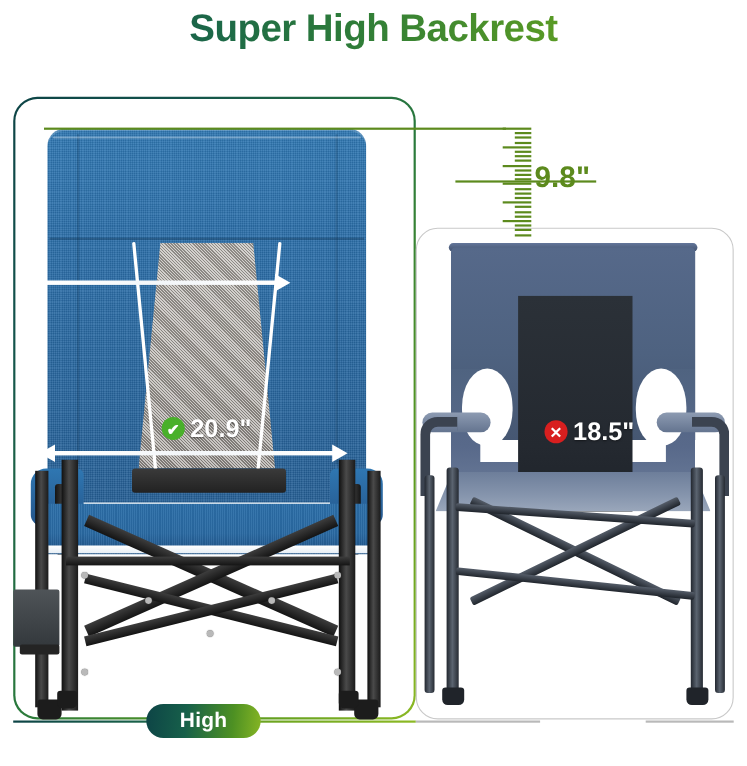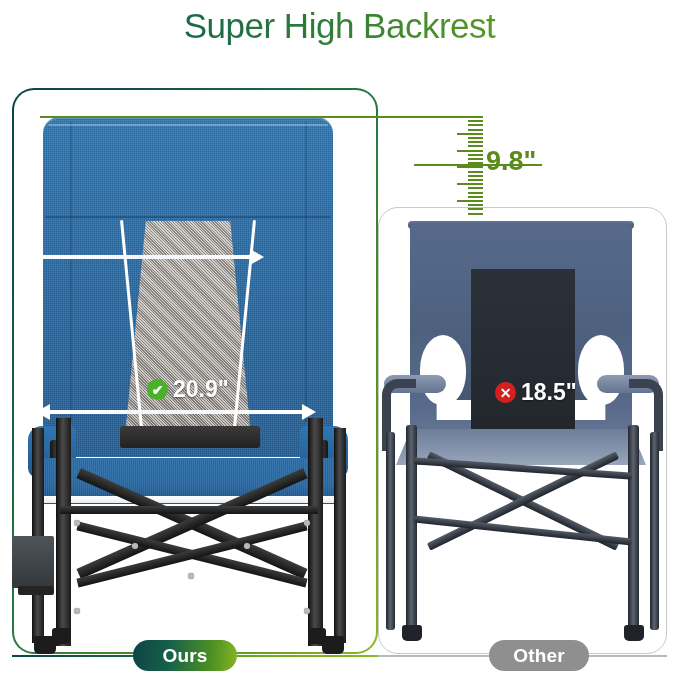--- a/index.html
+++ b/index.html
@@ -8,21 +8,21 @@
     background: #ffffff;
     font-family: "Liberation Sans", sans-serif;
     overflow: hidden;
   }
   #root { position: relative; width: 679px; height: 696px; background:#fff; }
 
   
   .title {
     position: absolute; left: 0; top: 4px; width: 679px;
     text-align: center;
-    font-size: 35px; font-weight: normal; letter-spacing: -0.5px;
+    font-size: 35px; font-weight: bold; letter-spacing: -0.5px;
     background: linear-gradient(90deg,#0f4b4c 0%,#13534c 12%,#1d6a47 30%,#2f7d38 48%,#4c912a 66%,#63a220 82%,#6fa81c 100%);
     -webkit-background-clip: text; background-clip: text;
     -webkit-text-fill-color: transparent; color: transparent;
     line-height: 44px;
   }
   .subtitle {
     position: absolute; left: 0; top: 54px; width: 679px;
     text-align: center; font-size: 15.5px; color: #2f2f2f; line-height: 22px;
   }
 
@@ -367,19 +367,18 @@
         <div class="tick" style="top: 92.4px; width: 15px; left: 11px; background: rgb(92, 138, 29);"></div>
         <div class="tick" style="top: 96.6px; width: 15px; left: 11px; background: rgb(92, 138, 29);"></div>
       </div>
     <div class="measure-9">9.8"</div>
   </div>
 
   <div class="rule-line" style="left:12px; top:655px; width:125px;
        background:linear-gradient(90deg,#0d4446,#1a6449);"></div>
   <div class="rule-line" style="left:233px; top:655px; width:145px;
        background:linear-gradient(90deg,#6aa320,#8cb924);"></div>
-  <div class="pill pill-ours">Ours</div>
+  <div class="pill pill-ours">High</div>
 
   <div class="rule-line" style="left:378px; top:655px; width:113px; background:#b9b9b9;"></div>
   <div class="rule-line" style="left:587px; top:655px; width:80px;  background:#b9b9b9;"></div>
-  <div class="pill pill-other">Other</div>
 
 </div>
 
 </body></html>

